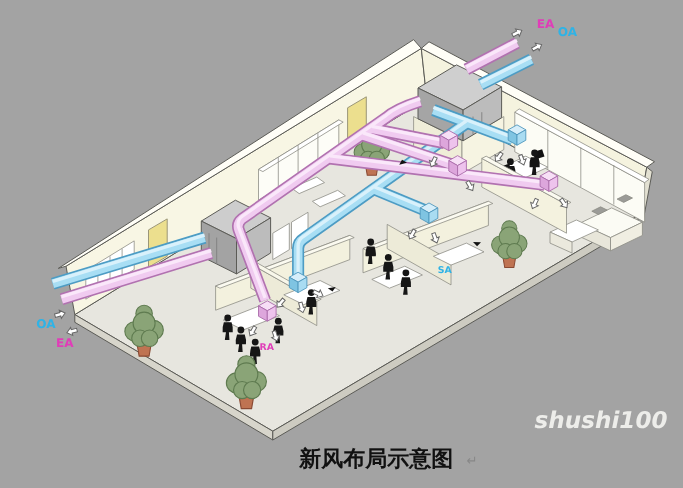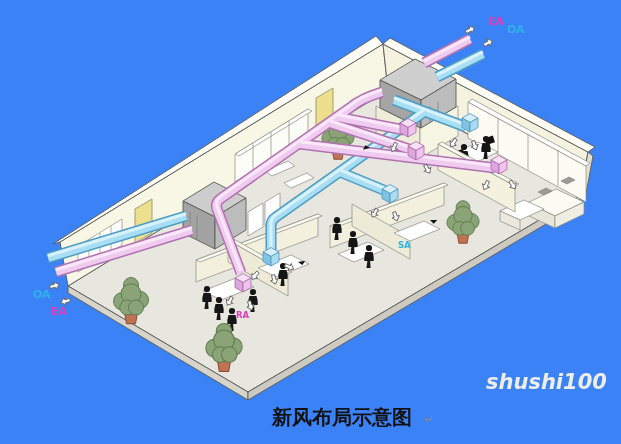--- a/index.html
+++ b/index.html
@@ -1,16 +1,16 @@
 <!DOCTYPE html>
 <html><head>
 <meta charset="utf-8">
 <style>
   html,body{margin:0;padding:0;background:#fff;}
-  .stage{position:relative;width:621px;height:444px;background:#3b82f6;overflow:hidden;
+  .stage{position:relative;width:621px;height:444px;background:#a3a3a3;overflow:hidden;
          font-family:"DejaVu Sans",sans-serif;}
   svg{display:block}
   text{user-select:none}
   .flow-label{font:bold 11px "DejaVu Sans",sans-serif;}
   .mini-label{font:bold 8.5px "DejaVu Sans",sans-serif;}
   .caption{font:bold 20px "Liberation Serif","DejaVu Serif",serif;fill:#111;}
   .pmark{font:12px "DejaVu Sans",sans-serif;fill:#888;}
   .watermark{font:bold italic 21px "DejaVu Sans",sans-serif;fill:#ededea;}
   .wallline{stroke:#5a5a55;stroke-width:0.9;}
   .lite{stroke:#8a8a82;stroke-width:0.7;}

